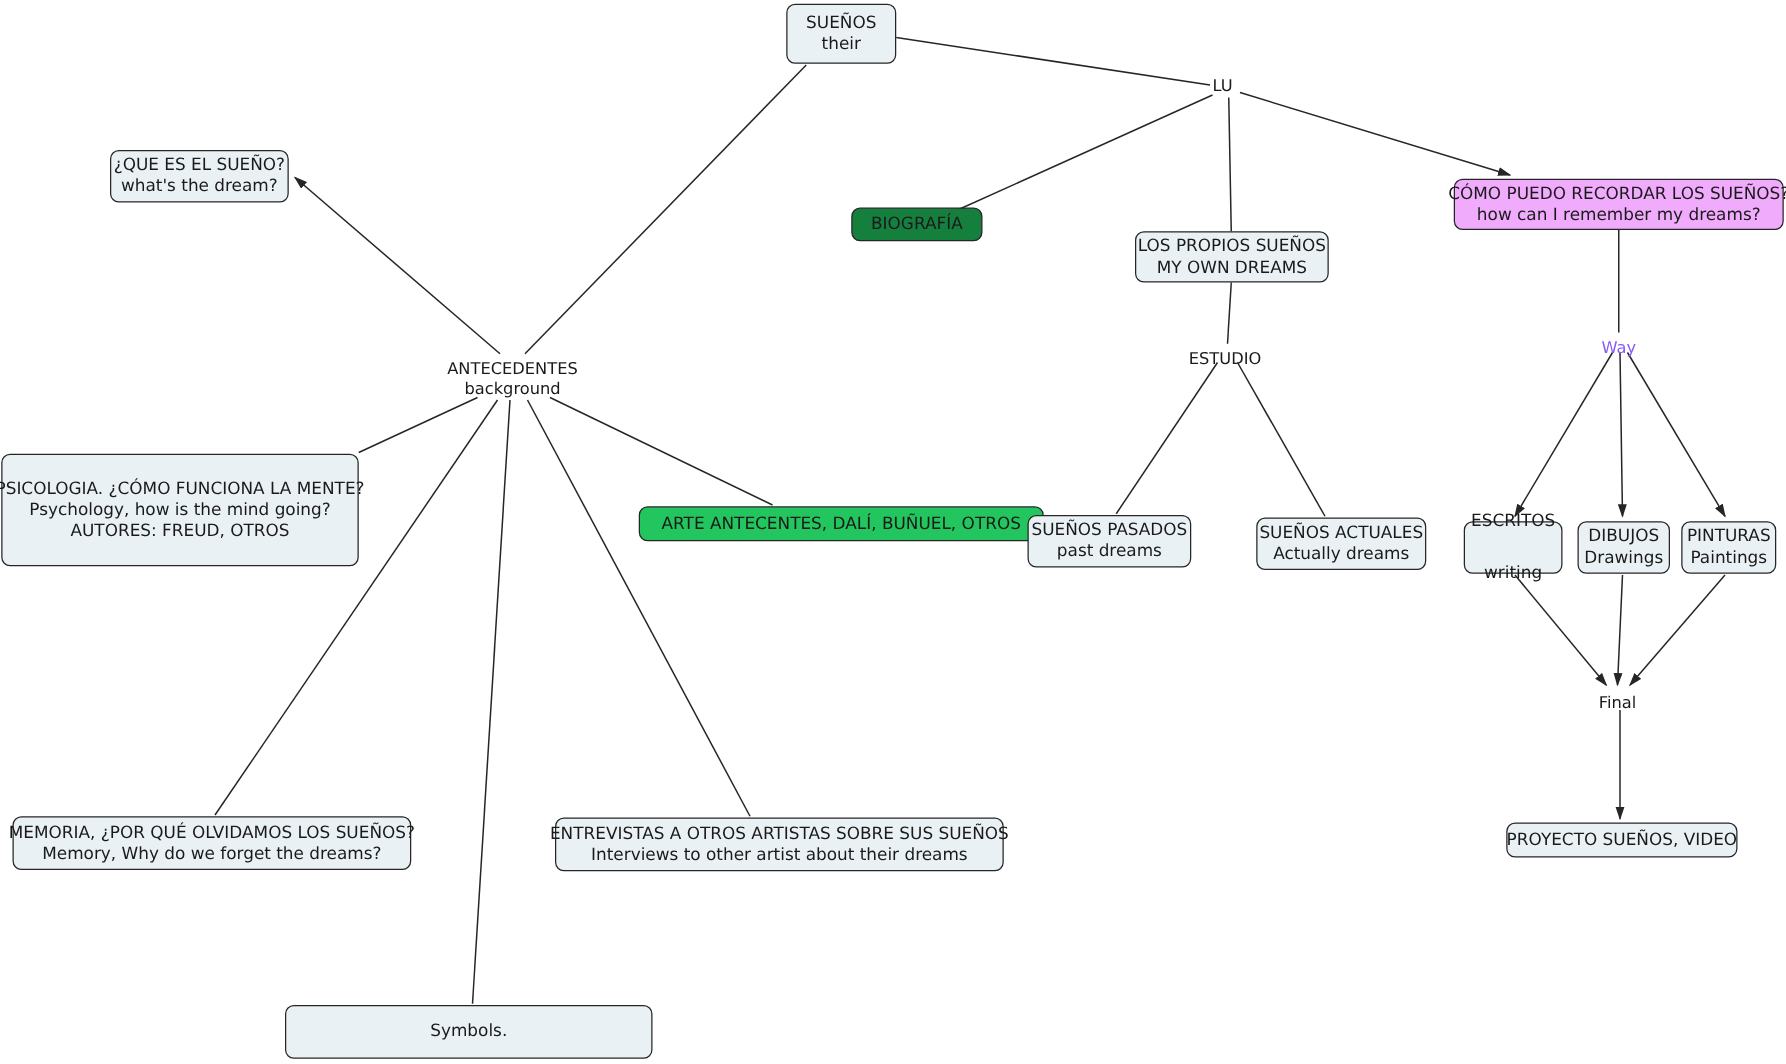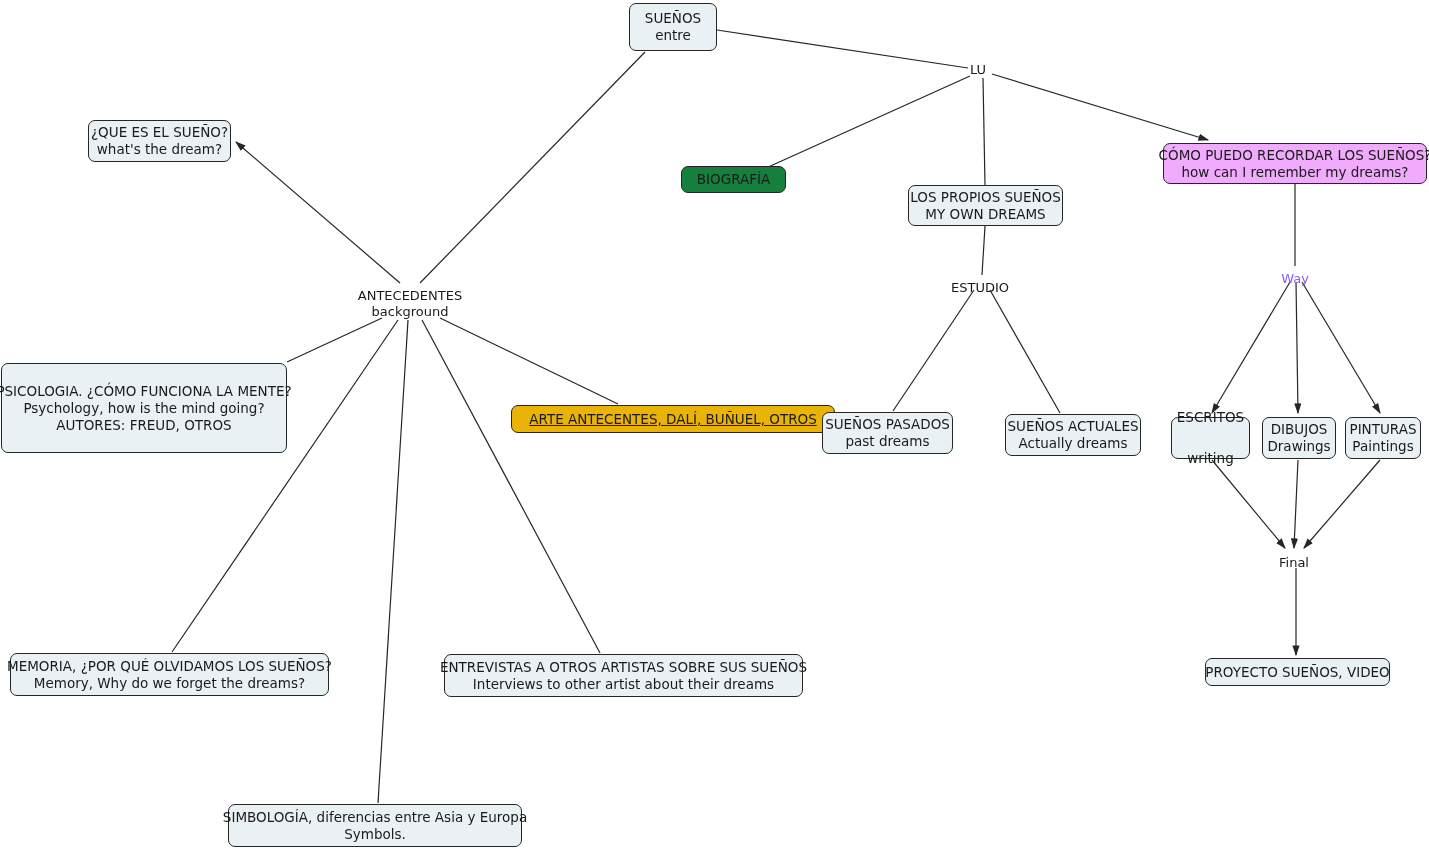--- a/index.html
+++ b/index.html
@@ -83,21 +83,21 @@
         <line x1="1212" y1="460" x2="1285" y2="548" stroke="#262626" stroke-width="1.2" marker-end="url(#arrowhead)"></line>
         <line x1="1298" y1="460" x2="1294" y2="548" stroke="#262626" stroke-width="1.2" marker-end="url(#arrowhead)"></line>
         <line x1="1380" y1="460" x2="1304" y2="548" stroke="#262626" stroke-width="1.2" marker-end="url(#arrowhead)"></line>
         <line x1="1296" y1="568" x2="1296" y2="655" stroke="#262626" stroke-width="1.2" marker-end="url(#arrowhead)"></line>
       </g>
   </svg>
 
   <div id="node-layer">
       <div class="node" style="left: 629px; top: 3px; width: 88px; height: 48px; background: rgb(234, 241, 244); border-color: rgb(38, 38, 38); color: rgb(26, 26, 26);">
         <div>SUEÑOS</div>
-        <div>entre</div>
+        <div>their</div>
       </div>
       <div class="node" style="left: 88px; top: 120px; width: 143px; height: 42px; background: rgb(234, 241, 244); border-color: rgb(38, 38, 38); color: rgb(26, 26, 26);">
         <div>¿QUE ES EL SUEÑO?</div>
         <div>what's the dream?</div>
       </div>
       <div class="node" style="left: 681px; top: 166px; width: 105px; height: 27px; background: #15803d; border-color: rgb(38, 38, 38); color: rgb(26, 26, 26);">
         <div>BIOGRAFÍA</div>
       </div>
       <div class="node" style="left: 908px; top: 185px; width: 155px; height: 41px; background: rgb(234, 241, 244); border-color: rgb(38, 38, 38); color: rgb(26, 26, 26);">
         <div>LOS PROPIOS SUEÑOS</div>
@@ -105,21 +105,21 @@
       </div>
       <div class="node" style="left: 1163px; top: 143px; width: 264px; height: 41px; background: #f0abfc; border-color: rgb(38, 38, 38); color: rgb(26, 26, 26);">
         <div>CÓMO PUEDO RECORDAR LOS SUEÑOS?</div>
         <div>how can I remember my dreams?</div>
       </div>
       <div class="node" style="left: 1px; top: 363px; width: 286px; height: 90px; background: rgb(234, 241, 244); border-color: rgb(38, 38, 38); color: rgb(26, 26, 26);">
         <div>PSICOLOGIA. ¿CÓMO FUNCIONA LA MENTE?</div>
         <div>Psychology, how is the mind going?</div>
         <div>AUTORES: FREUD, OTROS</div>
       </div>
-      <div class="node" style="left: 511px; top: 405px; width: 324px; height: 28px; background: #eab308; border-color: rgb(38, 38, 38); color: rgb(26, 26, 26); text-decoration: underline;">
+      <div class="node" style="left: 511px; top: 405px; width: 324px; height: 28px; background: #22c55e; border-color: rgb(38, 38, 38); color: rgb(26, 26, 26);">
         <div>ARTE ANTECENTES, DALÍ, BUÑUEL, OTROS</div>
       </div>
       <div class="node" style="left: 822px; top: 412px; width: 131px; height: 42px; background: rgb(234, 241, 244); border-color: rgb(38, 38, 38); color: rgb(26, 26, 26);">
         <div>SUEÑOS PASADOS</div>
         <div>past dreams</div>
       </div>
       <div class="node" style="left: 994px; top: 414px; width: 136px; height: 42px; background: rgb(234, 241, 244); border-color: rgb(38, 38, 38); color: rgb(26, 26, 26); margin-left: 11px;">
         <div>SUEÑOS ACTUALES</div>
         <div>Actually dreams</div>
       </div>
@@ -140,21 +140,20 @@
         <div>Memory, Why do we forget the dreams?</div>
       </div>
       <div class="node" style="left: 444px; top: 654px; width: 359px; height: 43px; background: rgb(234, 241, 244); border-color: rgb(38, 38, 38); color: rgb(26, 26, 26);">
         <div>ENTREVISTAS A OTROS ARTISTAS SOBRE SUS SUEÑOS</div>
         <div>Interviews to other artist about their dreams</div>
       </div>
       <div class="node" style="left: 1205px; top: 658px; width: 185px; height: 28px; background: rgb(234, 241, 244); border-color: rgb(38, 38, 38); color: rgb(26, 26, 26);">
         <div>PROYECTO SUEÑOS, VIDEO</div>
       </div>
       <div class="node" style="left: 228px; top: 804px; width: 294px; height: 43px; background: rgb(234, 241, 244); border-color: rgb(38, 38, 38); color: rgb(26, 26, 26);">
-        <div>SIMBOLOGÍA, diferencias entre Asia y Europa</div>
         <div>Symbols.</div>
       </div>
     </div>
   <div id="label-layer">
       <div class="linklabel" style="left: 978px; top: 62px; color: rgb(26, 26, 26);">
         <div>LU</div>
       </div>
       <div class="linklabel" style="left: 410px; top: 288px; color: rgb(26, 26, 26);">
         <div>ANTECEDENTES</div>
         <div>background</div>

